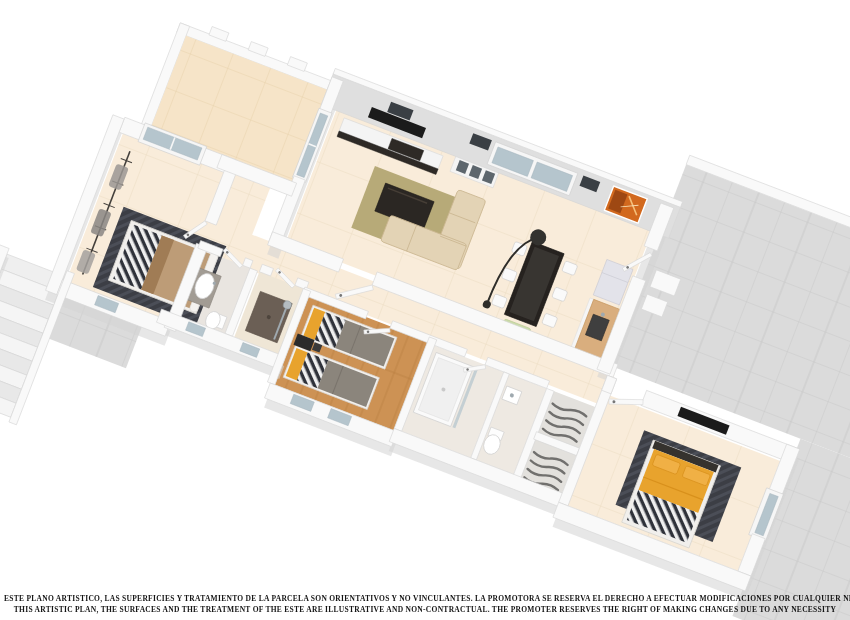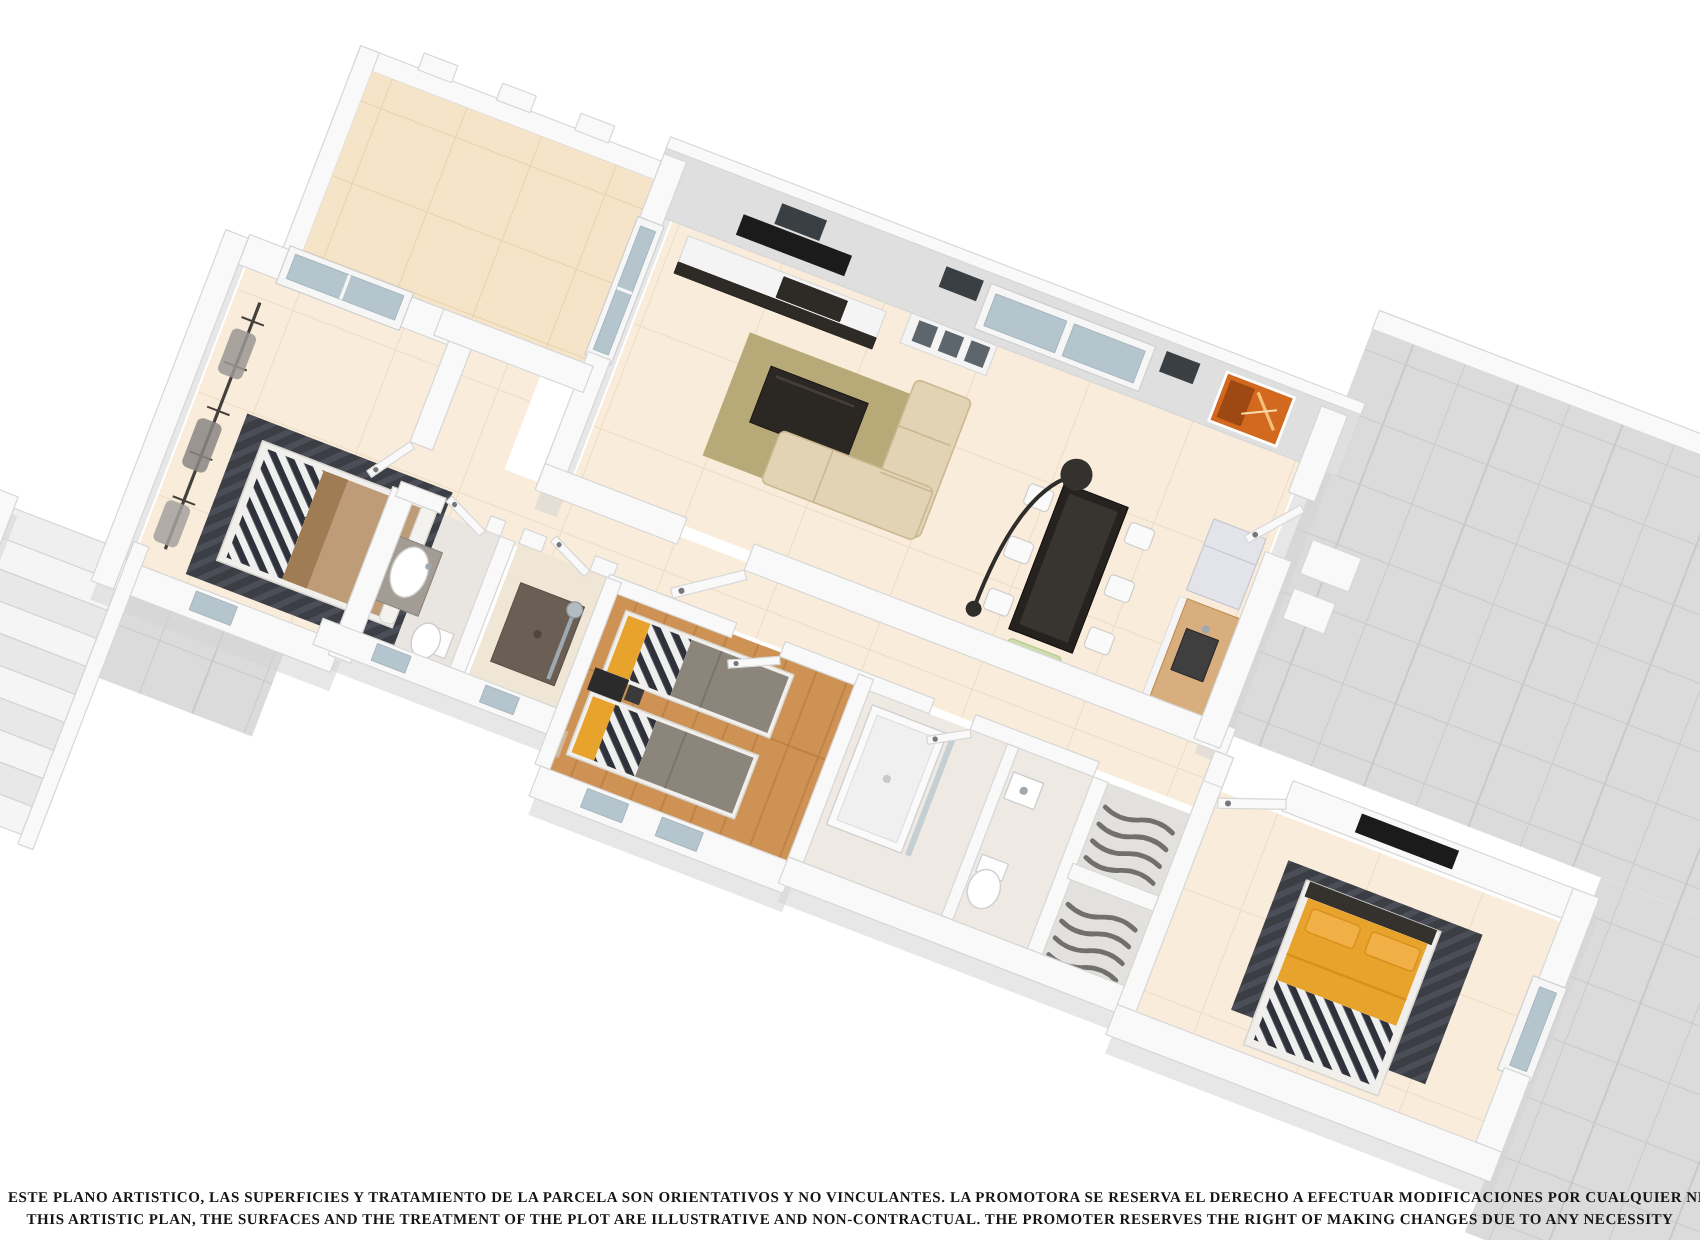--- a/index.html
+++ b/index.html
@@ -341,15 +341,15 @@
       <g transform="translate(340,20) rotate(40)">
         <rect width="4" height="32" class="wall"></rect>
             <circle cx="2" cy="27" r="1.4" fill="#777777"></circle>
       </g>
     </g>
   </g>
 </svg>
 
 <div class="disclaimer">
   <div>ESTE PLANO ARTISTICO, LAS SUPERFICIES Y TRATAMIENTO DE LA PARCELA SON ORIENTATIVOS Y NO VINCULANTES. LA PROMOTORA SE RESERVA EL DERECHO A EFECTUAR MODIFICACIONES POR CUALQUIER NECESIDAD</div>
-  <div>THIS ARTISTIC PLAN, THE SURFACES AND THE TREATMENT OF THE PLOT ARE ILLUSTRATIVE AND NON-CONTRACTUAL. THE PROMOTER RESERVES THE RIGHT OF MAKING CHANGES DUE TO ANY NECESSITY</div>
+  <div>THIS ARTISTIC PLAN, THE SURFACES AND THE TREATMENT OF THE ESTE ARE ILLUSTRATIVE AND NON-CONTRACTUAL. THE PROMOTER RESERVES THE RIGHT OF MAKING CHANGES DUE TO ANY NECESSITY</div>
 </div>
 </div>
 
 </body></html>

